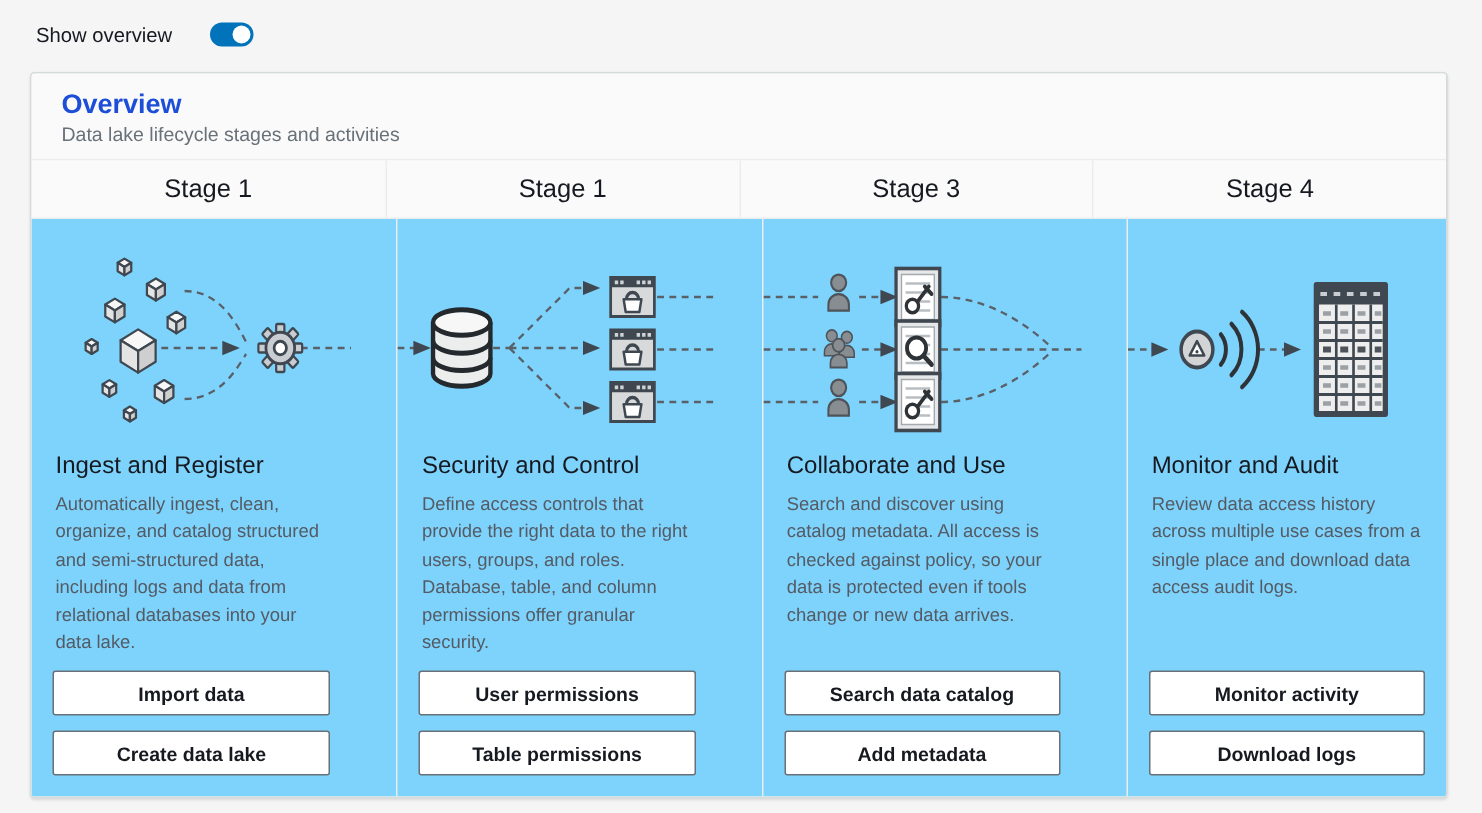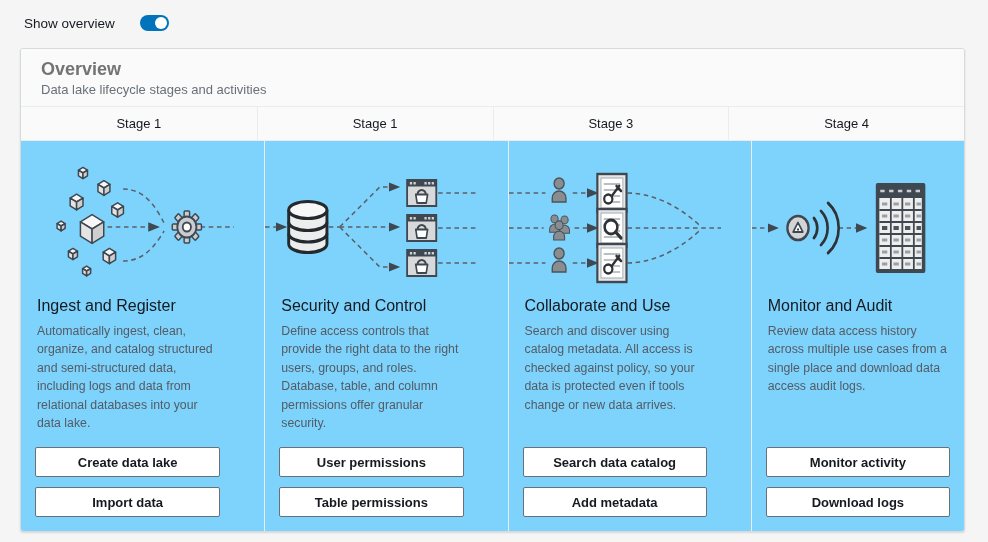--- a/index.html
+++ b/index.html
@@ -19,25 +19,25 @@
   .crumb-sep{color:#879196;font-size:15px;line-height:1;transform:translateY(-1px);}
   .crumb-current{color:#16191f;}
   .toggle-wrap{display:flex;align-items:center;gap:25px;font-size:13.5px;color:#16191f;}
   .toggle{width:29px;height:16px;border-radius:9px;background:var(--toggle-on);position:relative;display:inline-block;cursor:pointer;}
   .toggle .knob{position:absolute;top:2px;right:2px;width:12px;height:12px;border-radius:50%;background:#fff;}
 
   
   .panel{flex:1;margin:2px 23px 10px 20px;background:#fff;border:1px solid var(--panel-border);border-radius:3px;
          box-shadow:0 1px 2px rgba(0,0,0,.12);display:flex;flex-direction:column;overflow:hidden;}
   .panel-head{background:#fafafa;padding:10px 20px 9px;border-bottom:1px solid var(--divider);}
-  .panel-head h1{font-size:18px;font-weight:700;color:#737373;}
+  .panel-head h1{font-size:18px;font-weight:700;color:#1d4ed8;}
   .panel-head p{font-size:13px;color:#687078;margin-top:2px;}
 
   .stage-headers{display:grid;grid-template-columns:repeat(4,1fr);background:var(--stage-header-bg);border-bottom:1px solid var(--divider);}
-  .stage-headers>div{padding:9px 4px;text-align:center;font-size:13px;color:#16191f;border-left:1px solid var(--divider);}
+  .stage-headers>div{padding:9px 4px;text-align:center;font-size:17px;color:#16191f;border-left:1px solid var(--divider);}
   .stage-headers>div:first-child{border-left:none;}
 
   .stage-bodies{display:grid;grid-template-columns:repeat(4,1fr);flex:1;background:#7dd3fc;gap:30px;}
   .stage{border-left:1px solid var(--divider);display:flex;flex-direction:column;min-width:0;}
   .stage:first-child{border-left:none;}
   .illus{height:150px;flex:0 0 150px;}
   .illus svg{display:block;width:100%;height:150px;}
   .stage h2{font-size:16px;font-weight:400;color:#16191f;padding:6px 16px 0;}
   .stage .desc{font-size:12.3px;line-height:1.5;color:var(--body-text);padding:7px 14px 0 16px;}
   .btns{margin-top:auto;padding:0 14px 14px;display:flex;flex-direction:column;gap:10px;}
@@ -113,22 +113,22 @@
                 <rect x="7" y="-3" width="9" height="6" rx="1" transform="rotate(45)"></rect>
               </g>
               <circle r="10.5" fill="#c9cdd1" stroke="#3f4850" stroke-width="2"></circle>
               <circle r="4.5" fill="#fff" stroke="#3f4850" stroke-width="2"></circle>
             </g>
           </svg>
         </div>
         <h2>Ingest and Register</h2>
         <p class="desc">Automatically ingest, clean, organize, and catalog structured and semi-structured data, including logs and data from relational databases into your data lake.</p>
         <div class="btns">
+          <button>Import data</button>
           <button>Create data lake</button>
-          <button>Import data</button>
         </div>
       </div>
 
       <div class="stage">
         <div class="illus">
           <svg viewBox="0 0 233 150" preserveAspectRatio="none">
             <defs>
               <marker id="a2" markerWidth="9" markerHeight="8" refX="6.5" refY="3" orient="auto">
                 <path d="M0,0 L8,3 L0,6 z" fill="#3f4850"></path>
               </marker>

